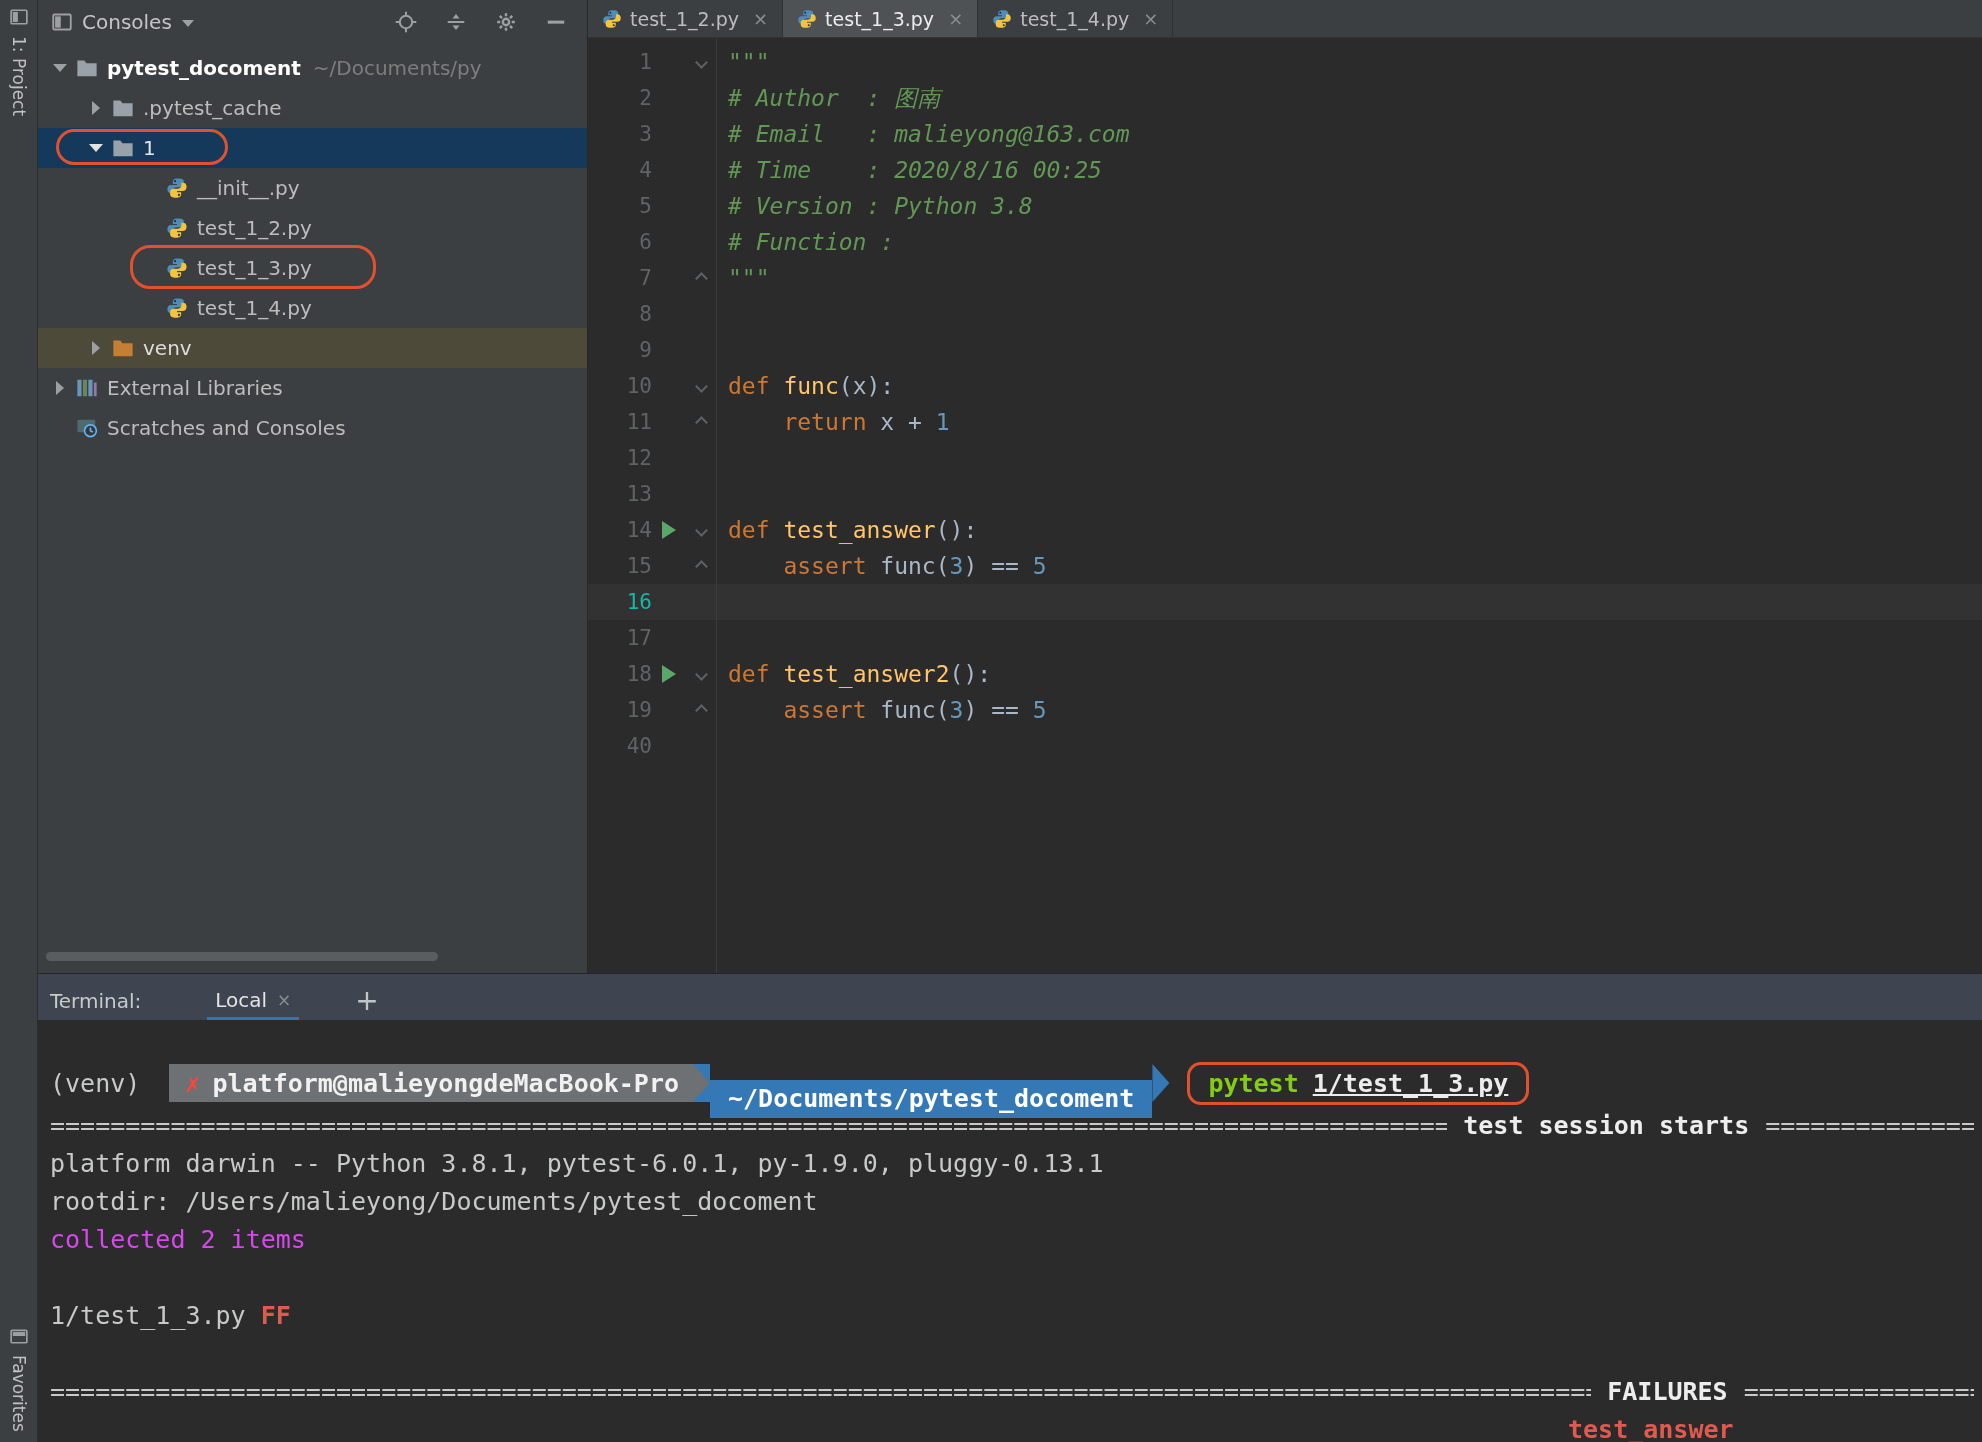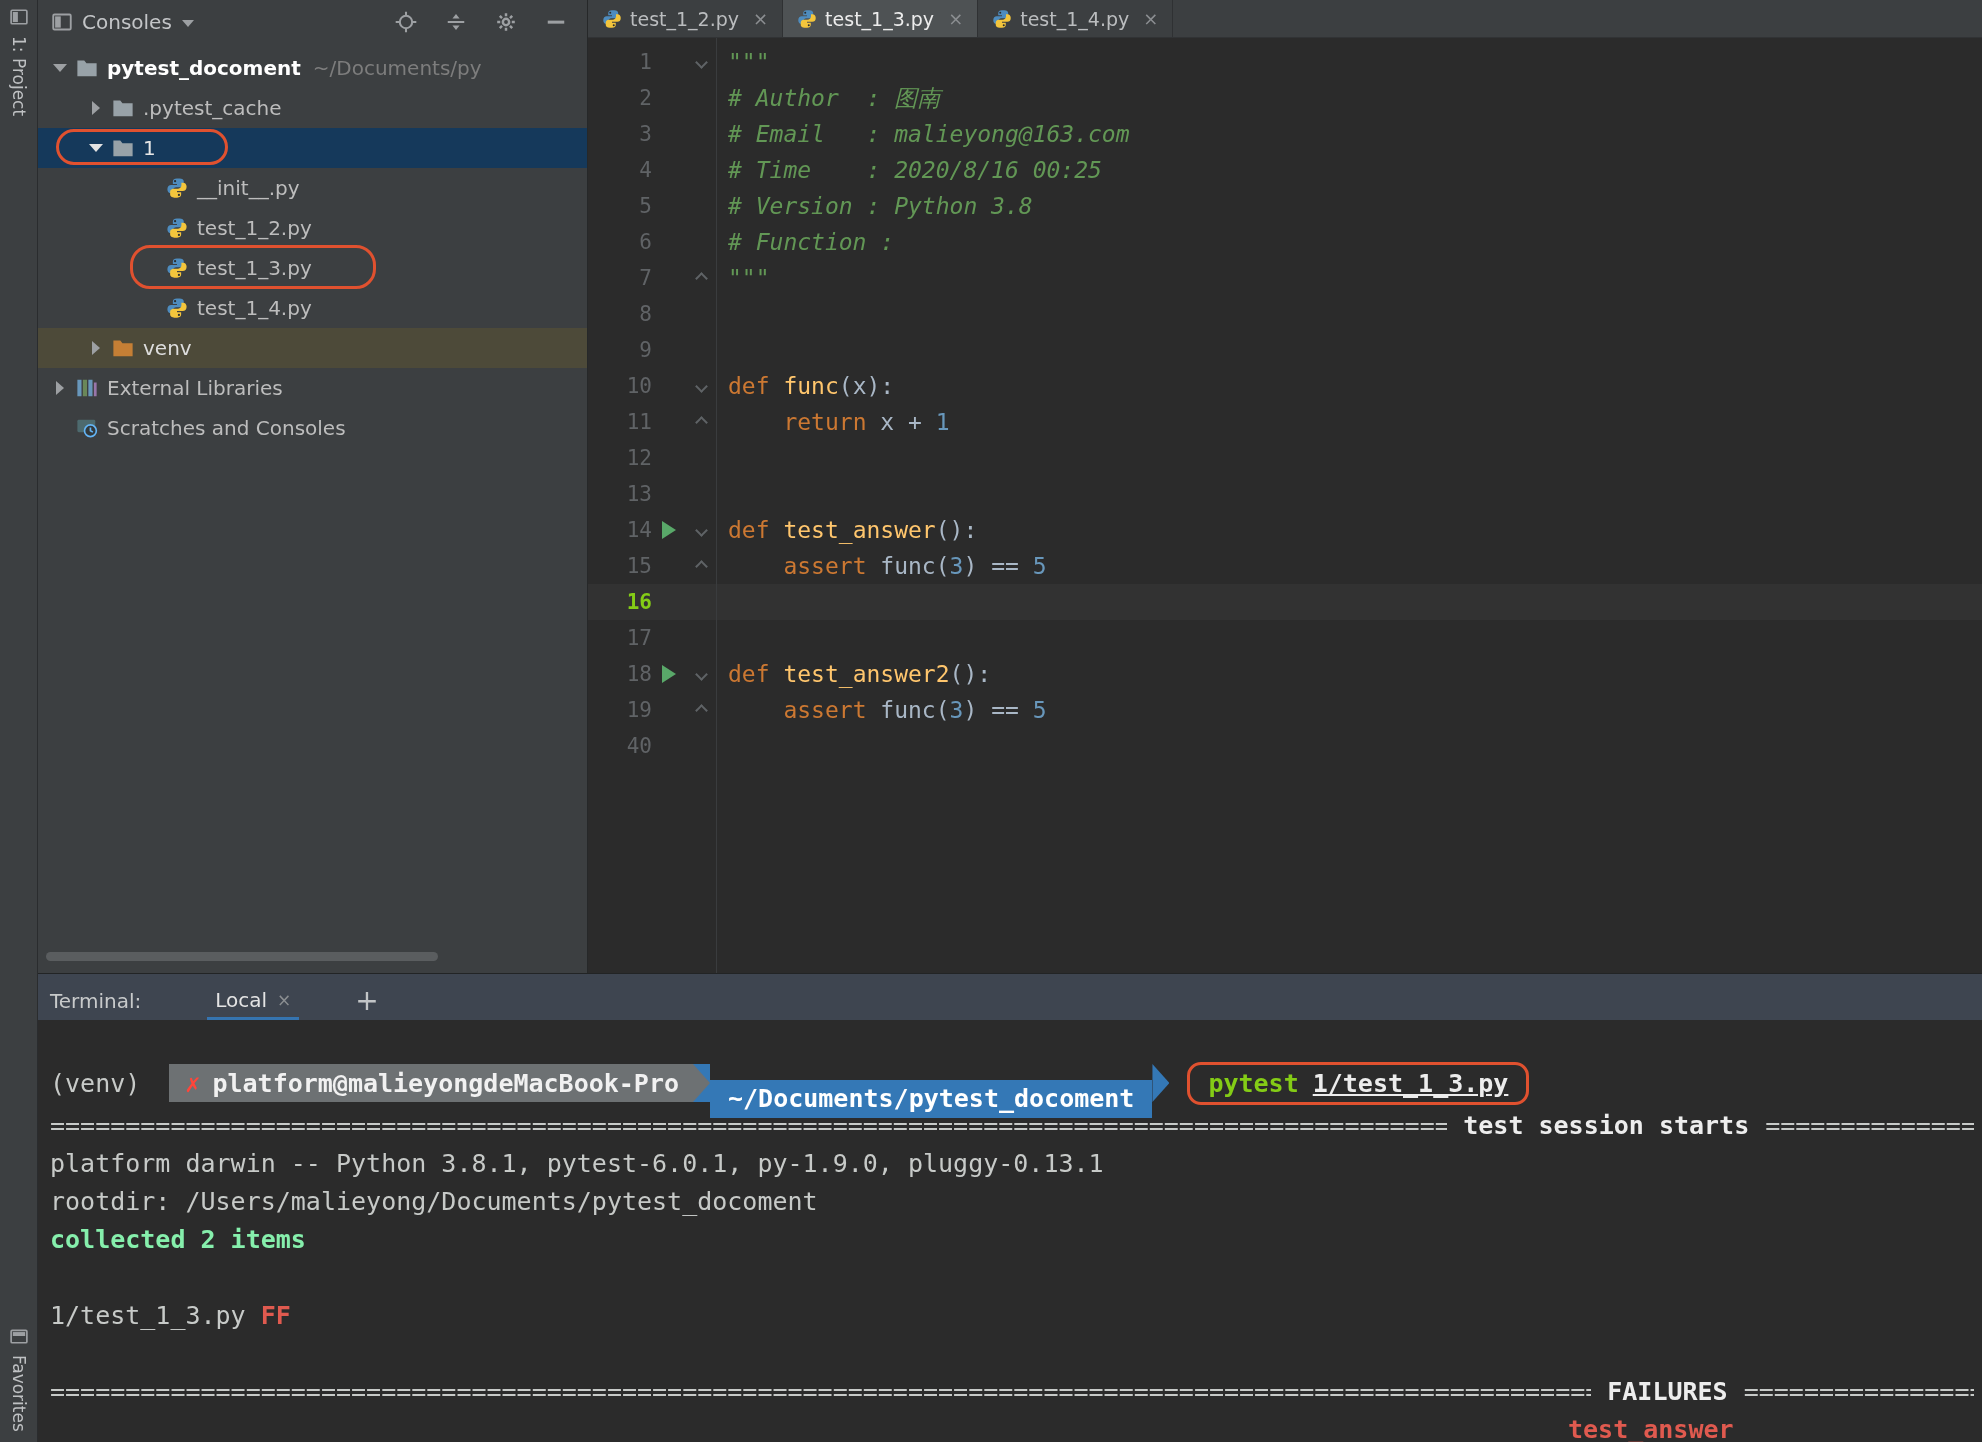--- a/index.html
+++ b/index.html
@@ -53,21 +53,21 @@
   .tab.active { background:#4e5254; color:#ececec; }
   .tab .ticon { width:20px; height:20px; margin:0; }
   .tab .close { color:#8b8e91; font-size:18px; margin-left:6px; }
 
   .code-area { position:relative; flex:1; overflow:hidden; padding-top:6px;
                font-family:"DejaVu Sans Mono","Liberation Mono",monospace; font-size:23px; }
   .code-area::before { content:''; position:absolute; left:128px; top:0; bottom:0; width:1px; background:#3a3c3e; }
   .cline { height:36px; display:flex; align-items:center; white-space:pre; }
   .cline.current { background:#323232; }
   .lnum { width:64px; padding-left:8px; flex:none; text-align:right; color:#606366; font-size:21px; }
-  .cline.current .lnum { color:#84cc16;font-weight:bold; }
+  .cline.current .lnum { color:#14b8a6; }
   .run-slot { width:34px; flex:none; display:flex; justify-content:center; }
   .run-tri { width:0; height:0; border-left:14px solid var(--run-green,#59a869); border-top:9px solid transparent; border-bottom:9px solid transparent; }
   .fold-slot { width:30px; flex:none; display:flex; justify-content:center; }
   .chev { width:9px; height:9px; border-right:2px solid #5f6366; border-bottom:2px solid #5f6366; display:inline-block; }
   .chev-down { transform:rotate(45deg); }
   .chev-up { transform:rotate(-135deg); }
   .ctext { padding-left:12px; white-space:pre; color:#a9b7c6; }
   .tk-doc { color:#629755; font-style:italic; }
   .tk-kw { color:#cc7832; }
   .tk-fn { color:#ffc66d; }
@@ -77,21 +77,21 @@
   
   .terminal { height:469px; flex:none; display:flex; flex-direction:column; border-top:1px solid #222425; }
   .term-header { height:46px; flex:none; background:#3e4550; display:flex; align-items:center; padding:8px 18px 0 12px; color:#c8cacb; font-size:20px; }
   .term-tab { margin-left:66px; height:100%; display:flex; align-items:center; gap:10px; padding:0 8px; color:#e4e4e4; border-bottom:3px solid var(--terminal-tab-underline,#3574b0); }
   .term-tab .close { color:#8b8e91; font-size:17px; }
   .term-plus { margin-left:56px; color:#c2c5c7; font-size:28px; line-height:1; }
 
   .term-body { flex:1; background:#2b2b2b; overflow:hidden; padding:40px 8px 0 12px;
                font-family:"DejaVu Sans Mono","Liberation Mono",monospace; font-size:25px; color:#c7cac8; }
   .t-line { height:38px; display:flex; align-items:center; white-space:pre; }
-  .t-bold { font-weight:bold; color:#86efac; }
+  .t-bold { font-weight:normal; color:#d946ef; }
   .t-prompt { height:46px; }
   .seg { height:38px; display:inline-flex; align-items:center; font-weight:bold; }
   .seg-gray { background:var(--seg-gray,#6d7173); color:#f1f1f1; padding:0 14px 0 16px; margin-left:14px; }
   .xmark { color:#ff453a; margin-right:12px; font-weight:bold; }
   .seg-blue { background:var(--seg-blue,#3478b6); color:#ffffff; padding:0 18px;margin-top:31px; }
   .arr { display:inline-block; width:17px; height:38px; flex:none; }
   .arr1 { background:var(--seg-blue,#3478b6); }
   .arr .fillt { display:block; width:100%; height:100%; clip-path:polygon(0 0,100% 50%,0 100%); }
   .arr1 .fillt { background:var(--seg-gray,#6d7173); }
   .arr2 .fillt { background:var(--seg-blue,#3478b6); }

